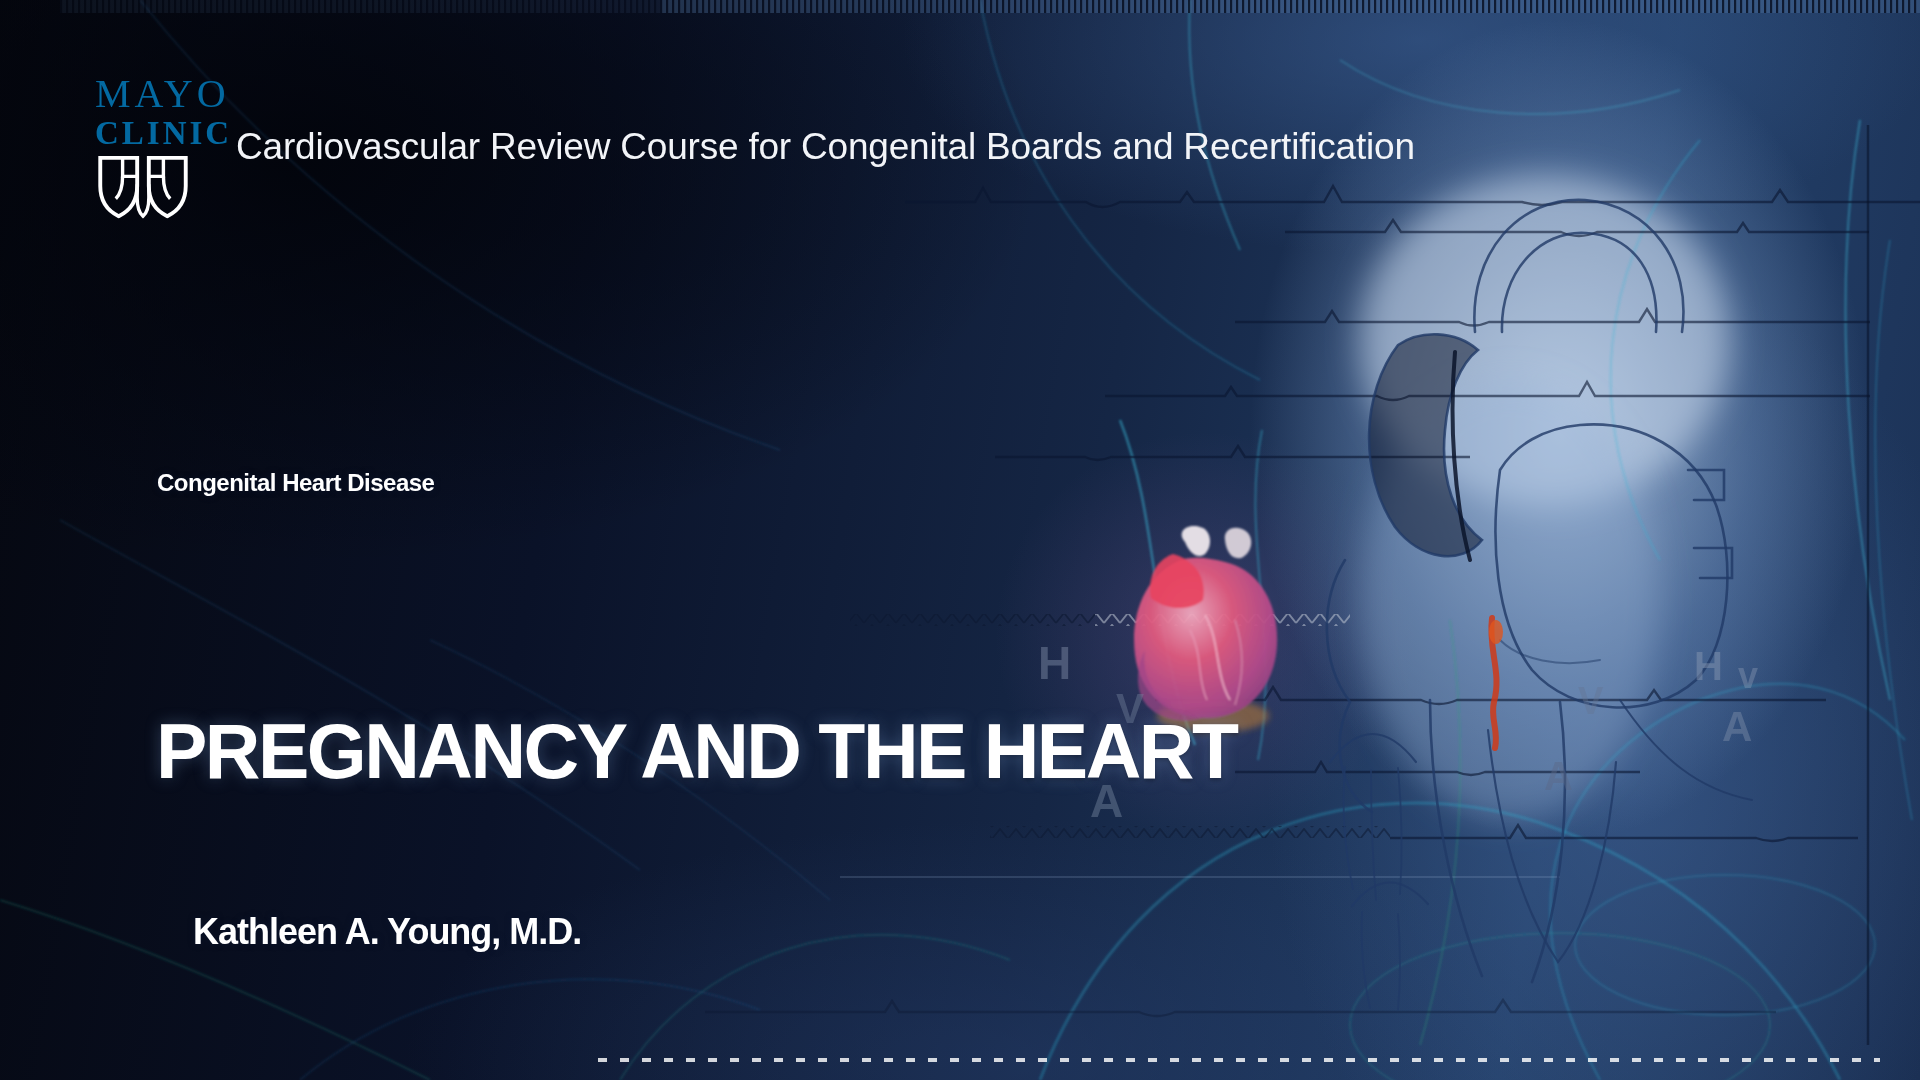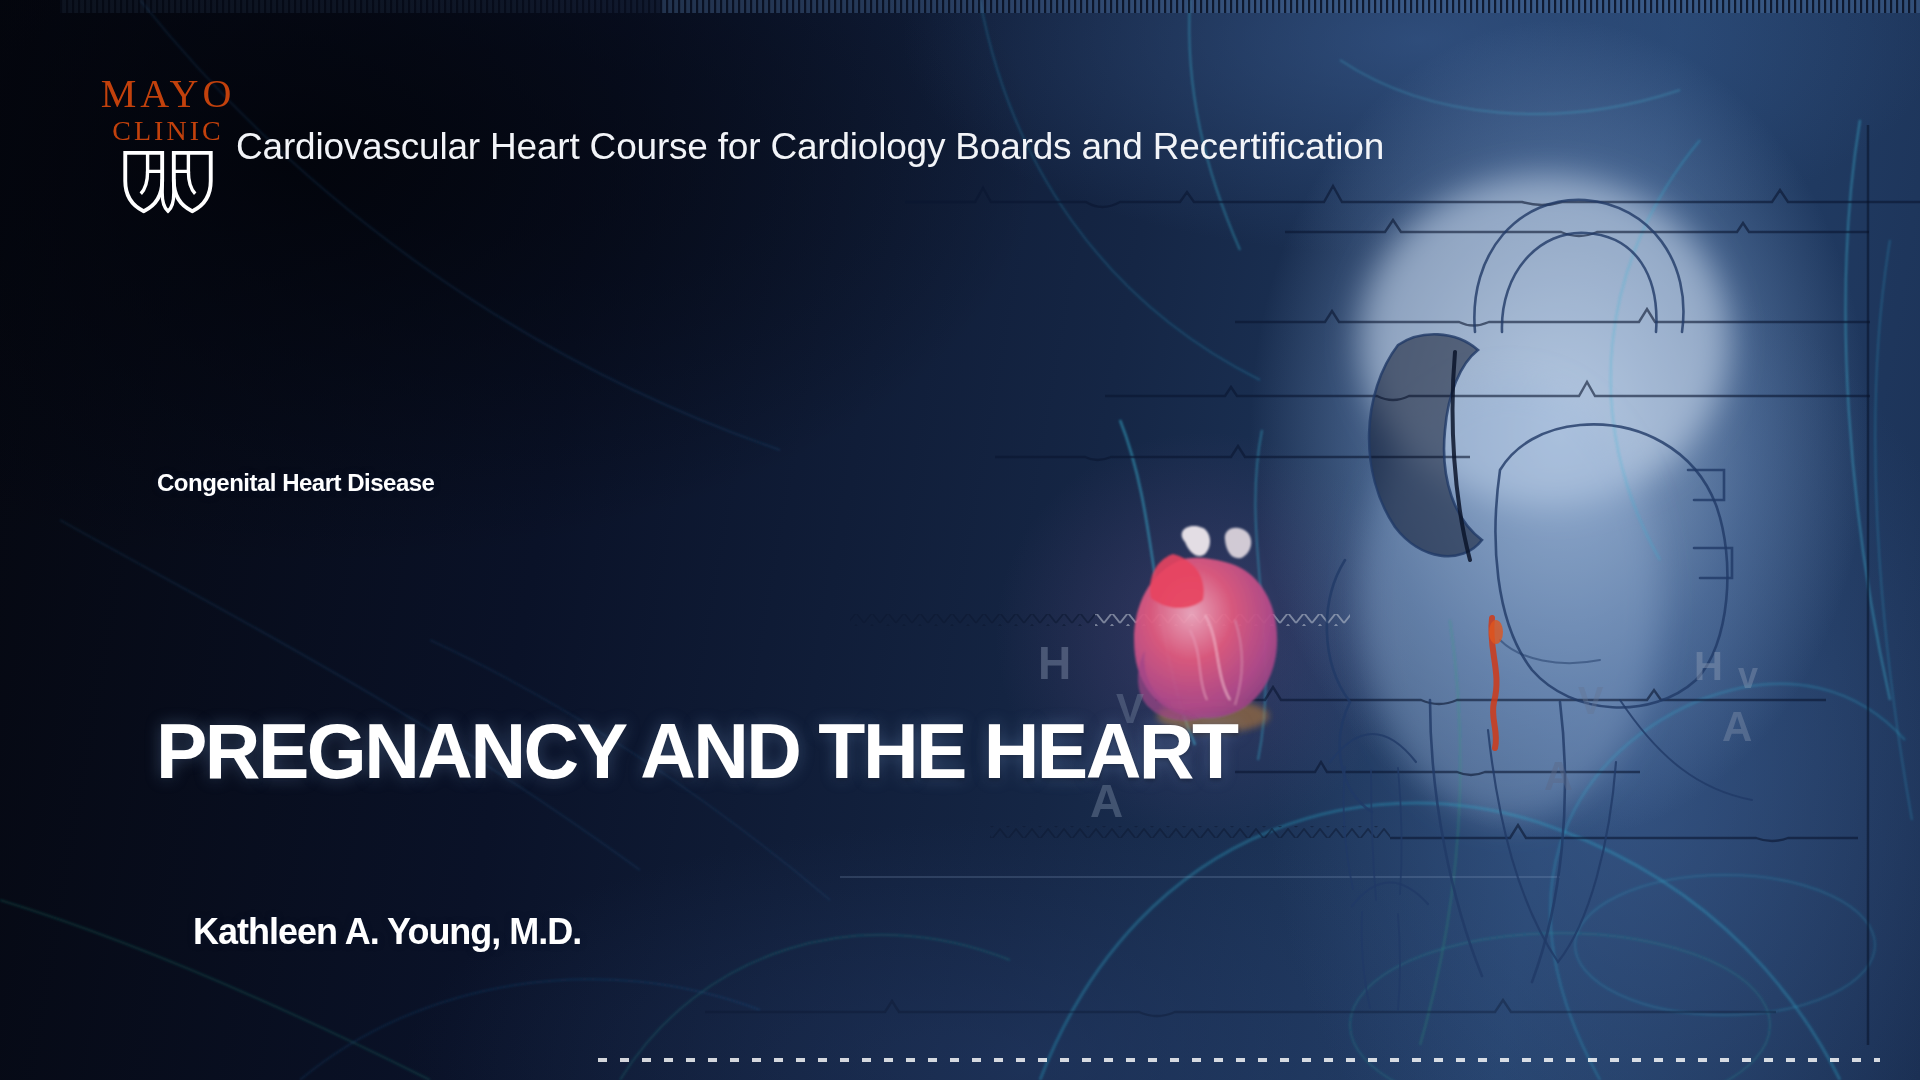--- a/index.html
+++ b/index.html
@@ -22,24 +22,24 @@
   svg.decor{position:absolute;inset:0;width:1920px;height:1080px;}
   
   .bottom-dashes{
     position:absolute;left:598px;top:1058px;width:1282px;height:4px;
     background:repeating-linear-gradient(90deg,rgba(255,255,255,.82) 0 9px,rgba(255,255,255,0) 9px 22px);
     filter:blur(.4px);
   }
   
   .wm{position:absolute;font-weight:bold;line-height:1;}
   
-  .logo{position:absolute;left:95px;top:74px;width:146px;text-align:center;
-        font-family:"Liberation Serif",serif;color:#c2410c;}
+  .logo{position:absolute;left:95px;top:74px;width:146px;text-align:left;
+        font-family:"Liberation Serif",serif;color:#0369a1;}
   .logo-mayo{font-size:40px;letter-spacing:4px;line-height:1;font-weight:500;}
-  .logo-clinic{font-size:28px;letter-spacing:3px;line-height:1;margin-top:3px;font-weight:400;}
+  .logo-clinic{font-size:33px;letter-spacing:3px;line-height:1;margin-top:3px;font-weight:700;}
   .logo-shields{margin-top:5px;}
   .course-title{position:absolute;left:236px;top:126px;font-size:37px;font-weight:400;
                 color:#f2f4f8;letter-spacing:-.2px;white-space:nowrap;}
   .section-label{position:absolute;left:157px;top:469px;font-size:24px;font-weight:700;
                  letter-spacing:-.5px;white-space:nowrap;text-shadow:0 0 6px rgba(10,20,45,.8);}
   .main-title{position:absolute;left:148px;top:699px;font-size:77px;font-weight:700;
               letter-spacing:-2.5px;white-space:nowrap;
               text-shadow:0 0 16px rgba(130,165,215,.35),0 2px 4px rgba(5,10,25,.6);}
   .author{position:absolute;left:157px;top:911px;font-size:36px;font-weight:700;
           letter-spacing:-1px;white-space:nowrap;text-shadow:0 0 6px rgba(10,20,45,.8);margin-left:36px;}
@@ -189,21 +189,21 @@
       <path d="M4,3 H42 V32 Q42,54 23,63 Q4,54 4,32 Z"></path>
       <path d="M27,3 V22 H42" stroke-width="3.5"></path>
       <path d="M27,22 Q27,38 20,45" stroke-width="3.5"></path>
       <path d="M54,3 H92 V32 Q92,54 73,63 Q54,54 54,32 Z"></path>
       <path d="M69,3 V22 H54" stroke-width="3.5"></path>
       <path d="M69,22 Q69,38 76,45" stroke-width="3.5"></path>
       <path d="M42,30 V44 Q42,58 48,63 Q54,58 54,44 V30" stroke-width="3.5"></path>
     </svg>
   </div>
 
-  <div class="course-title">Cardiovascular Heart Course for Cardiology Boards and Recertification</div>
+  <div class="course-title">Cardiovascular Review Course for Congenital Boards and Recertification</div>
 
   <div class="section-label">Congenital Heart Disease</div>
 
   <h1 class="main-title" style="margin:8px;">PREGNANCY AND THE HEART</h1>
 
   <div class="author">Kathleen A. Young, M.D.</div>
 
 </div>
 
 </body></html>

